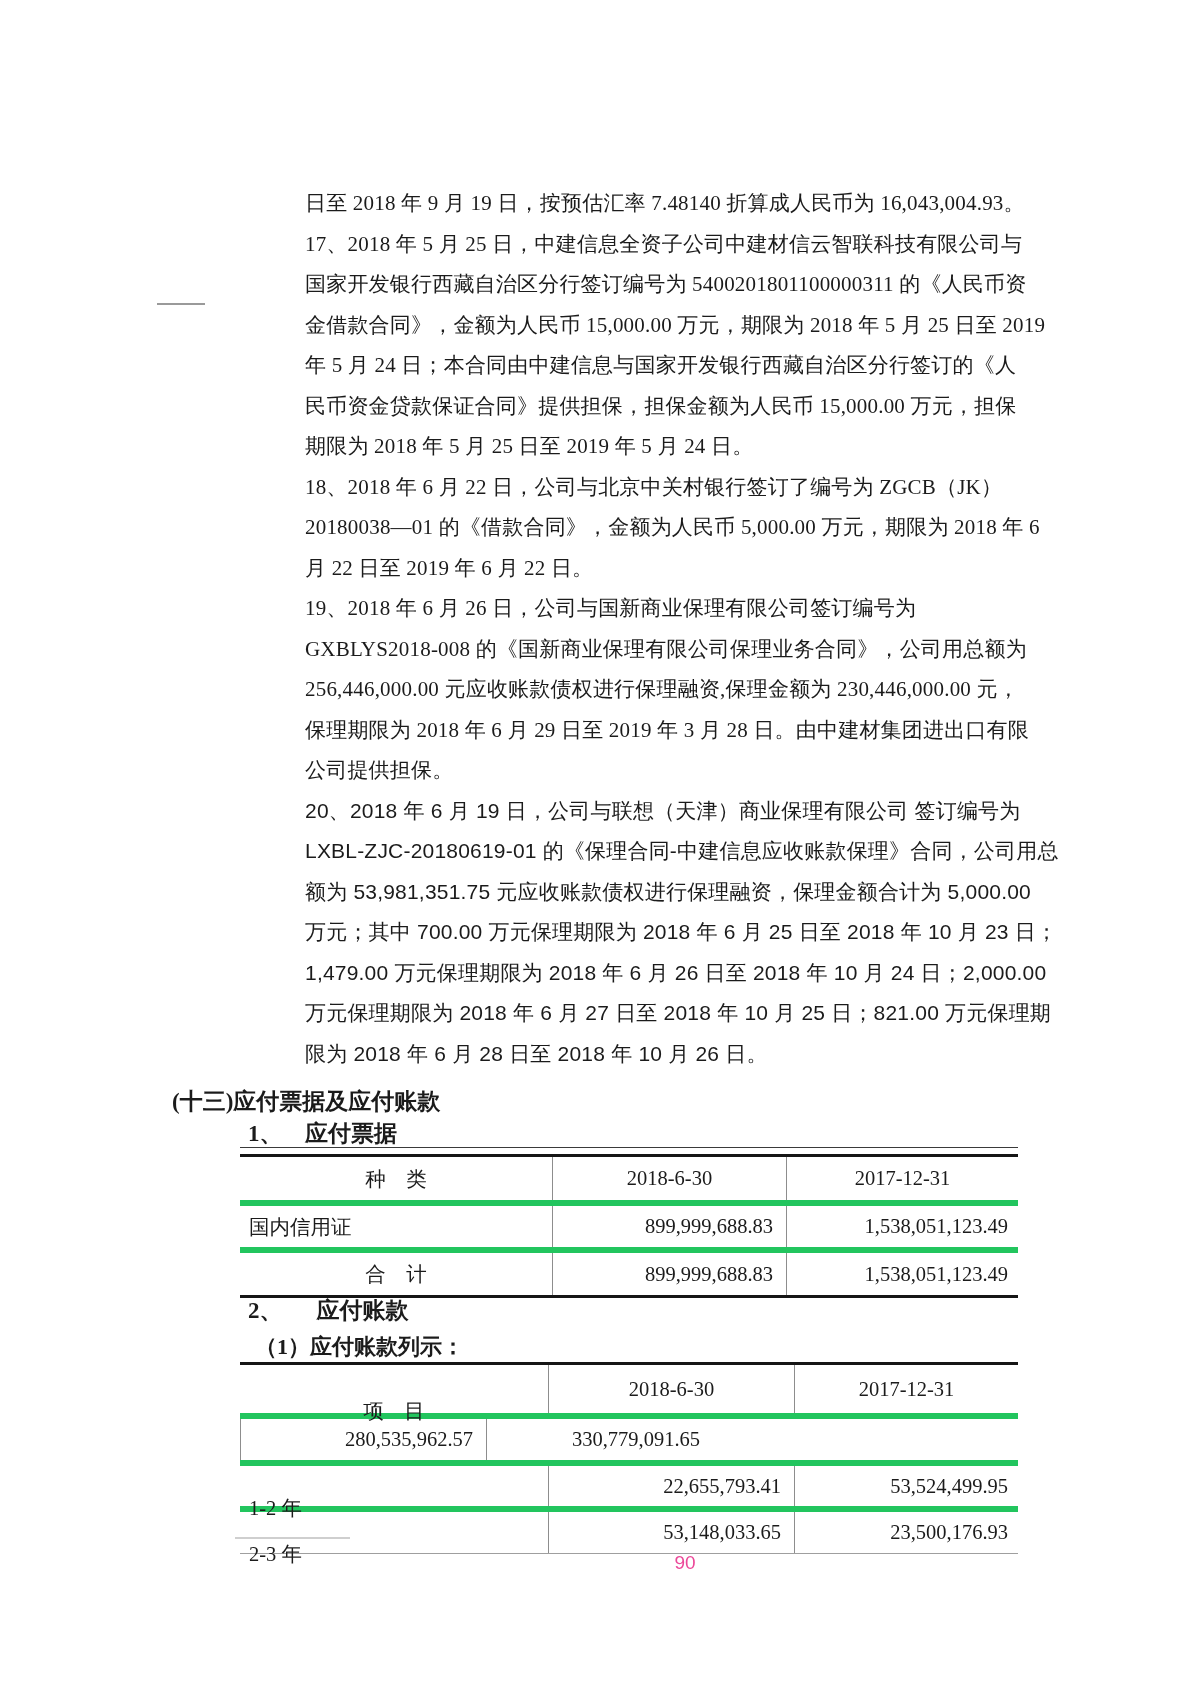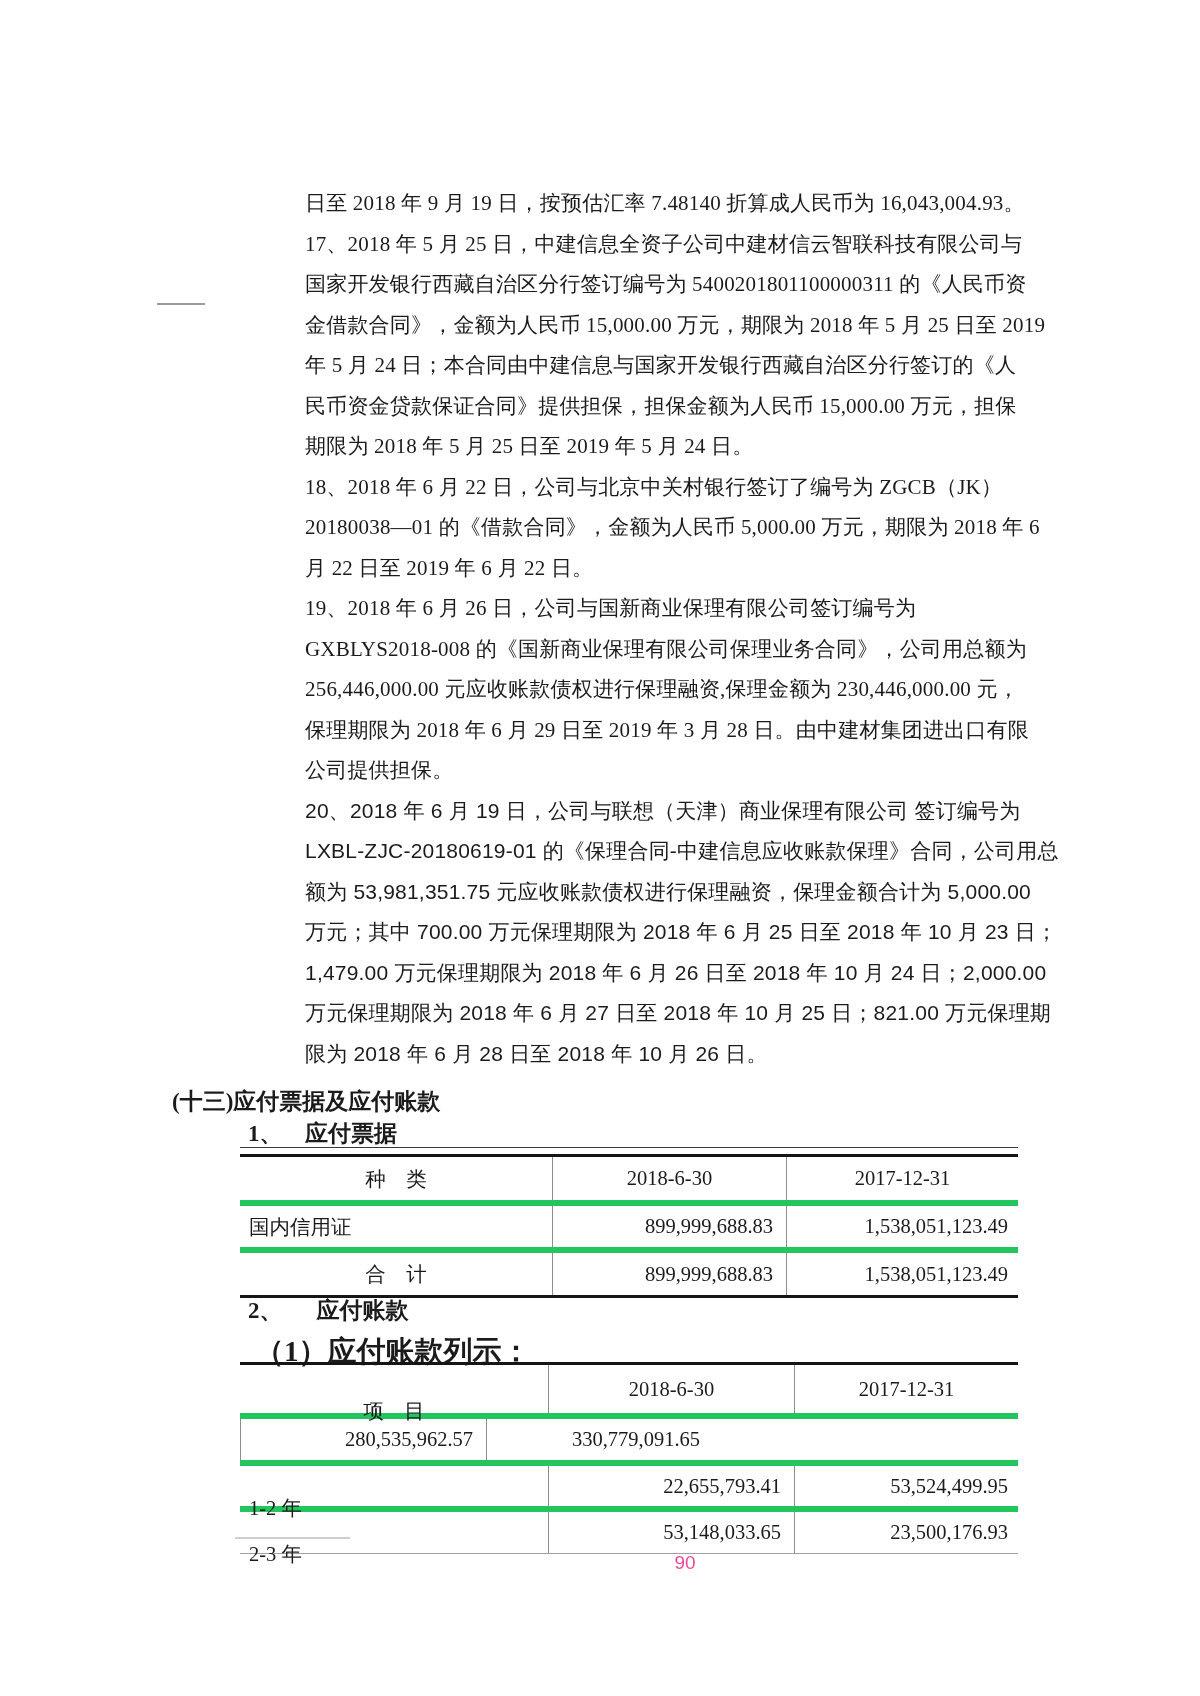--- a/index.html
+++ b/index.html
@@ -14,21 +14,21 @@
   .margin-mark{position:absolute;left:157px;top:303px;width:48px;height:2px;background:#9a9a9a;}
   
   .sec{position:absolute;left:172px;top:1086px;font-size:23px;font-weight:700;white-space:nowrap;}
   .sec .num{}
   .subtitle{position:absolute;font-size:23px;font-weight:700;white-space:nowrap;}
   .sub1wrap{position:absolute;left:240px;top:1118px;width:778px;height:29px;
             border-bottom:1.5px solid #3a3a3a;}
   .sub1wrap .num{position:absolute;left:8px;top:0;font-size:23px;font-weight:700;}
   .sub1wrap .ttl{position:absolute;left:65px;top:0;font-size:23px;font-weight:700;}
   .sub2 .num{margin-right:34px;}
-  .listlabel{position:absolute;left:255px;top:1332px;font-size:29px;font-weight:700;white-space:nowrap;text-align:center;}
+  .listlabel{position:absolute;left:255px;top:1332px;font-size:22px;font-weight:700;white-space:nowrap;text-align:center;}
   
   .ftable{position:absolute;left:240px;width:778px;border-top:3.5px solid #151515;font-size:20.5px;}
   .t1{top:1154px;border-bottom:3.5px solid #151515;}
   .t2{top:1362px;}
   .trow{display:flex;align-items:center;border-bottom:6px solid #22c55e;}
   .trow.last-thick{border-bottom:none;}
   .t2 .trow.lastrow{border-bottom:1px solid #9f9f9f;}
   .cell{box-sizing:border-box;height:100%;display:flex;align-items:center;}
   .c1{width:312px;}
   .c2{width:234px;border-left:1px solid #8d8d8d;}

